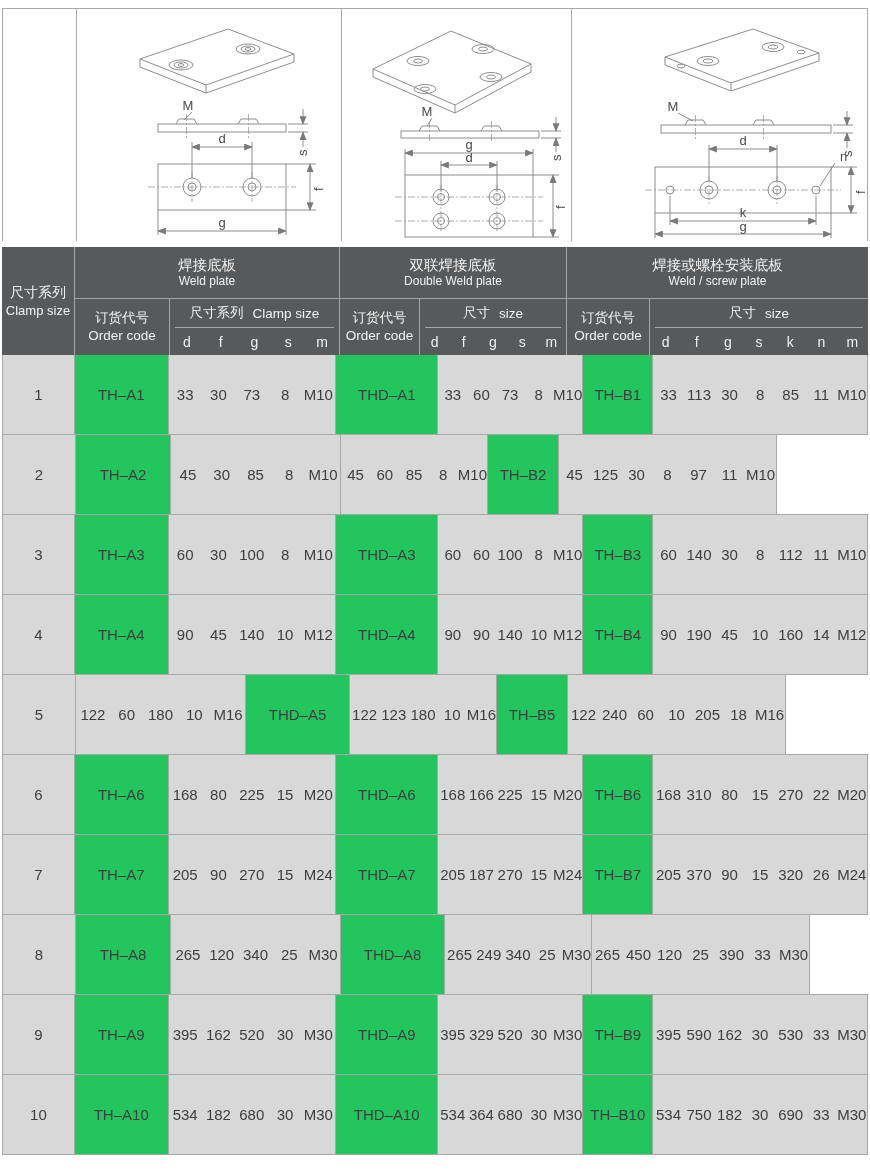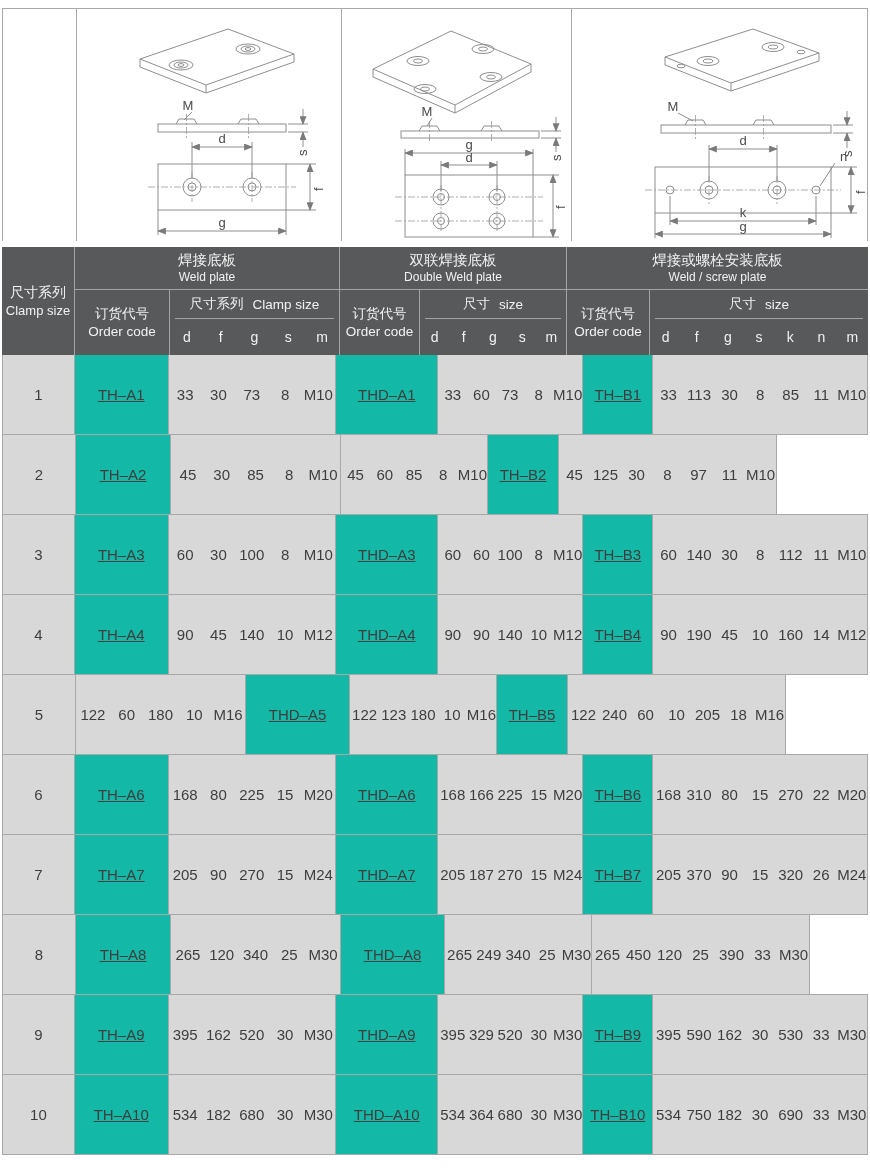--- a/index.html
+++ b/index.html
@@ -20,41 +20,41 @@
 
   
   .thead { top:247px; height:108px; background:#58595b; color:#f2f2f2; display:flex; }
   .h-sep { border-right:1px solid rgba(255,255,255,.45); }
   .h-clamp { width:73px; display:flex; flex-direction:column; justify-content:center; align-items:center;
              text-align:center; line-height:1.35; }
   .h-clamp .zh { font-size:14px; }
   .h-clamp .en { font-size:13px; }
   .h-group { display:flex; flex-direction:column; }
   .hg-a { width:265px; } .hg-b { width:227px; } .hg-c { width:301px;justify-content:flex-end; }
-  .h-title { height:43px; display:flex; flex-direction:column; justify-content:center; align-items:center;
+  .h-title { height:52px; display:flex; flex-direction:column; justify-content:center; align-items:center;
              line-height:1.25; border-bottom:1px solid rgba(255,255,255,.45); }
   .h-title .zh { font-size:14.5px; }
   .h-title .en { font-size:12px; }
   .h-sub { flex:1; display:flex; }
   .h-order { display:flex; flex-direction:column; justify-content:center; align-items:center;
              line-height:1.3; font-size:13.5px; border-right:1px solid rgba(255,255,255,.45); }
   .o-a { width:95px; } .o-b { width:80px; } .o-c { width:83px; }
   .h-dims { flex:1; display:flex; flex-direction:column; }
   .h-size-label { height:29px; display:flex; justify-content:center; align-items:center; gap:9px;
                   font-size:13.5px; border-bottom:1px solid rgba(255,255,255,.45); margin:0 5px; }
   .h-letters { flex:1; display:grid; grid-template-columns:repeat(var(--n),1fr);
                align-items:center; justify-items:center; font-size:14px; }
 
   
   .tbody { top:355px; }
   .trow { display:flex; height:80px; border-bottom:1px solid #a8a8a8; border-left:1px solid #a8a8a8; }
   .cell { height:100%; display:flex; align-items:center; justify-content:center;
           border-right:1px solid #a8a8a8; color:#3e3e3e; font-size:15px; }
   .gray { background:#d8d8d8; }
-  .white { background:#14b8a6;text-decoration:underline; }
+  .white { background:#22c55e; }
   .c-size   { width:73px; }
   .c-a-code { width:95px; }
   .c-a-dims { width:170px; }
   .c-d-code { width:104px; }
   .c-d-dims { width:147px; }
   .c-b-code { width:71px; }
   .c-b-dims { width:218px; }
   .dims { display:grid; grid-template-columns:repeat(var(--n),1fr); align-items:center;
           justify-items:center; }
 </style>

